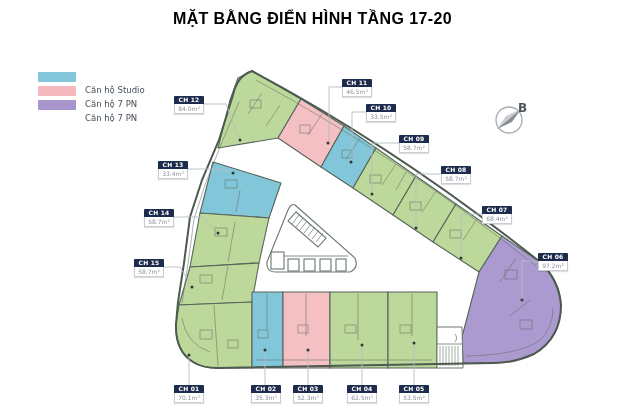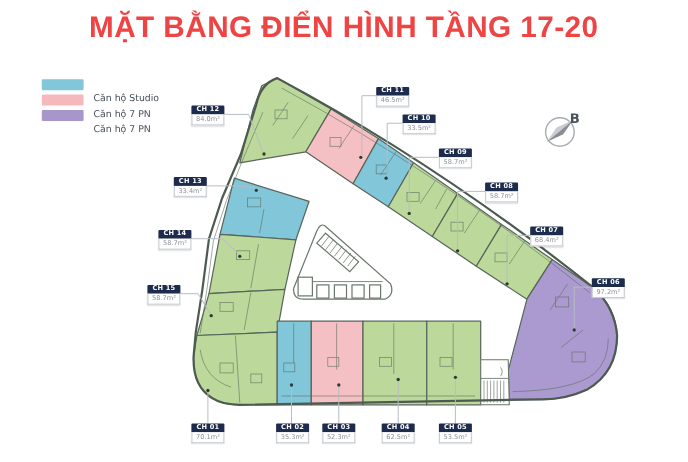--- a/index.html
+++ b/index.html
@@ -1,20 +1,20 @@
 <!DOCTYPE html>
 <html><head>
 <meta charset="utf-8">
 <style>
   html,body{margin:0;padding:0;background:#ffffff;}
   .stage{position:relative;width:625px;height:420px;background:#ffffff;overflow:hidden;
          font-family:"DejaVu Sans",sans-serif;}
   .title{position:absolute;left:0;top:10px;width:100%;text-align:center;
          font-family:"Liberation Sans","DejaVu Sans",sans-serif;font-weight:bold;
-         font-size:27px;color:#ef4444;letter-spacing:.4px;}
+         font-size:16px;color:#000000;letter-spacing:.4px;}
   .legend{position:absolute;left:38px;top:70px;}
   .legend-row{display:flex;align-items:center;height:14px;}
   .legend-swatch{width:38px;height:10px;border-radius:1px;margin-right:9px;}
   .legend-text{font-size:8.5px;color:#454f5a;white-space:nowrap;margin-top:26px;}
   .plan-svg{position:absolute;left:0;top:0;}
   .ulabel{position:absolute;width:30px;text-align:center;z-index:4;line-height:0;}
   .ulabel .hd{height:8px;line-height:8px;font-size:6px;font-weight:bold;color:#ffffff;
               letter-spacing:.2px;border-radius:1px 1px 0 0;}
   .ulabel .bd{height:9px;line-height:9px;font-size:6px;color:#8b9299;background:#ffffff;
               border:1px solid #c9cdd2;border-top:none;box-shadow:0 1px 1px rgba(40,50,60,.15);}

